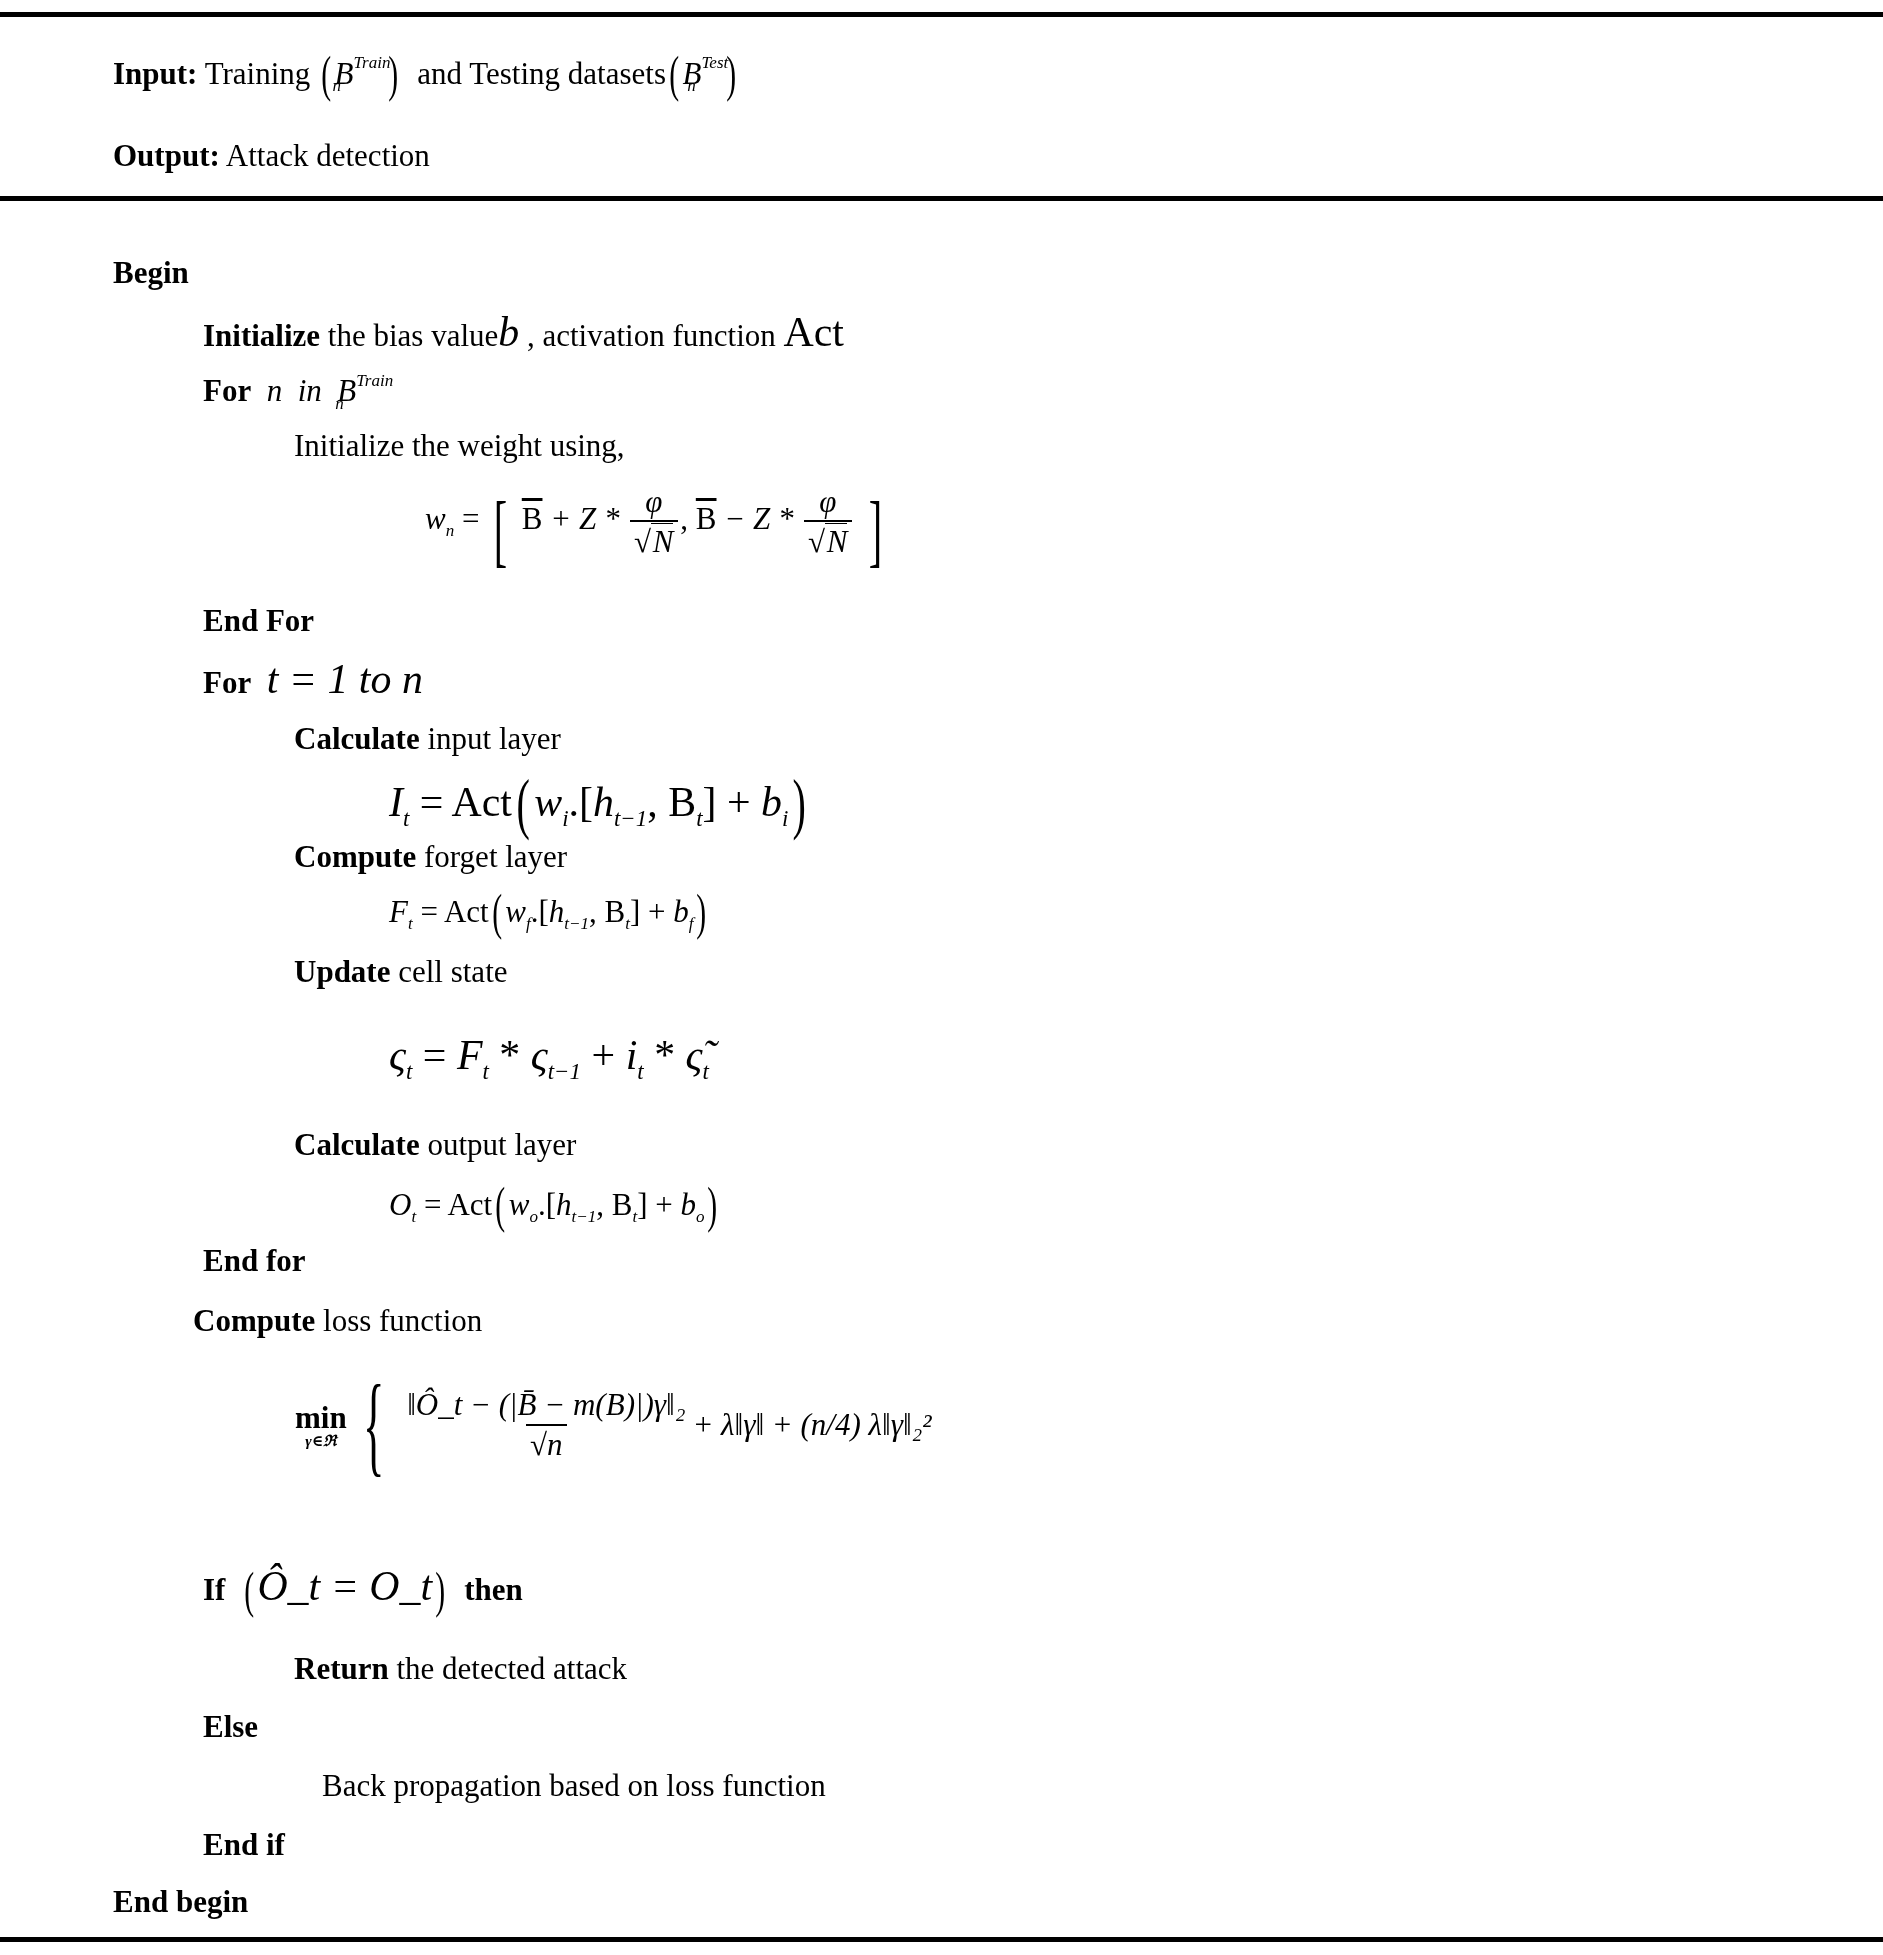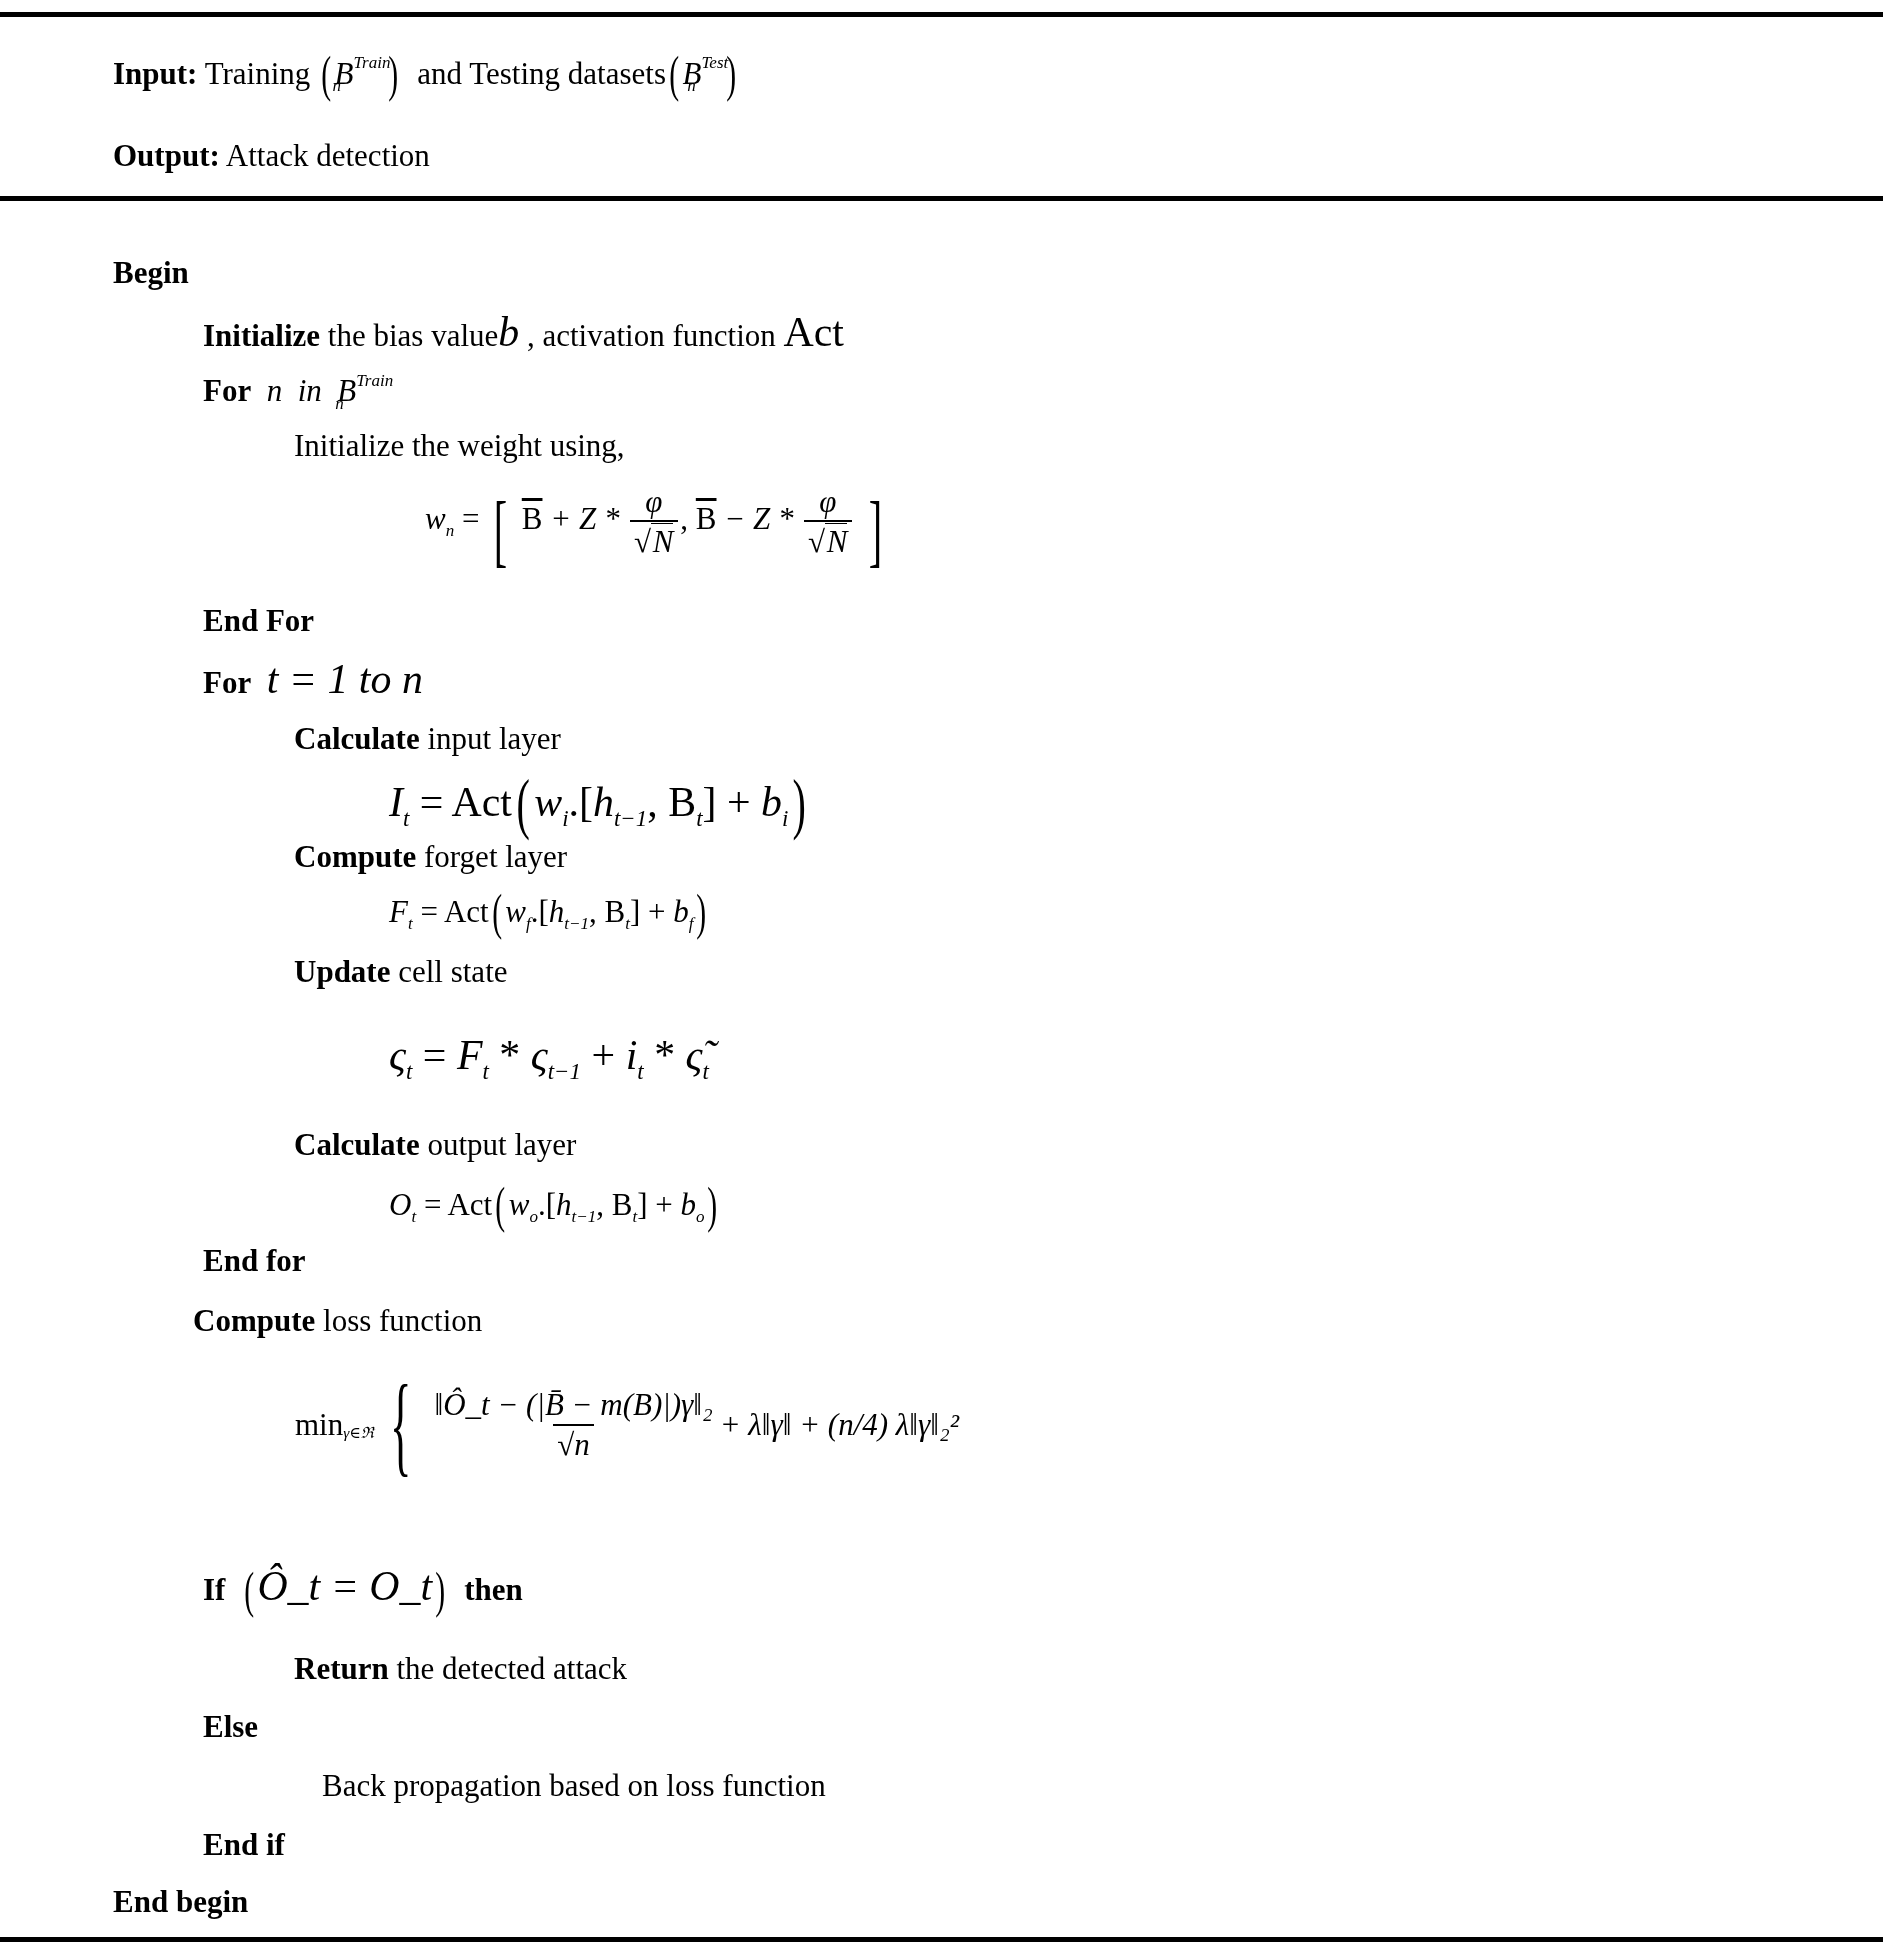--- a/index.html
+++ b/index.html
@@ -17,21 +17,21 @@
   .sub { vertical-align:-0.45em; font-size:0.55em; font-style:italic; }
   .big { font-size:1.35em; }
   .paren { font-size:1.6em; font-weight:100; transform:scaleX(0.6); display:inline-block; vertical-align:-0.15em; }
   .frac { display:inline-flex; flex-direction:column; align-items:center; vertical-align:middle; margin:0 2.6px; }
   .frac .num { padding:0 4.3px 3.4px; }
   .frac .den { border-top:2.1px solid #000; padding:3.4px 4.3px 0; }
   .sqrt { border-top:1.7px solid #000; padding-left:1.7px; }
   .over { text-decoration:overline; }
   .brack { font-size:2.6em; font-weight:100; display:inline-block; transform:scaleX(0.5); vertical-align:-0.35em; }
   .brace { font-size:3.6em; font-weight:100; display:inline-block; transform:scaleX(0.4); vertical-align:-0.35em; }
-  .minblk { display:inline-flex; flex-direction:row; align-items:flex-end; vertical-align:middle; }
+  .minblk { display:inline-flex; flex-direction:column; align-items:center; vertical-align:middle;font-weight:bold; }
   .minblk .lim { font-size:0.5em; font-style:italic; }
 </style>
 </head>
 <body>
 
 <div class="rule" style="top:12px;height:5.1px;"></div>
 <div class="rule" style="top:196px;height:5.1px;"></div>
 <div class="rule" style="top:1937px;height:5.1px;"></div>
 
 <div class="line" style="left:113px;top:50px;">

